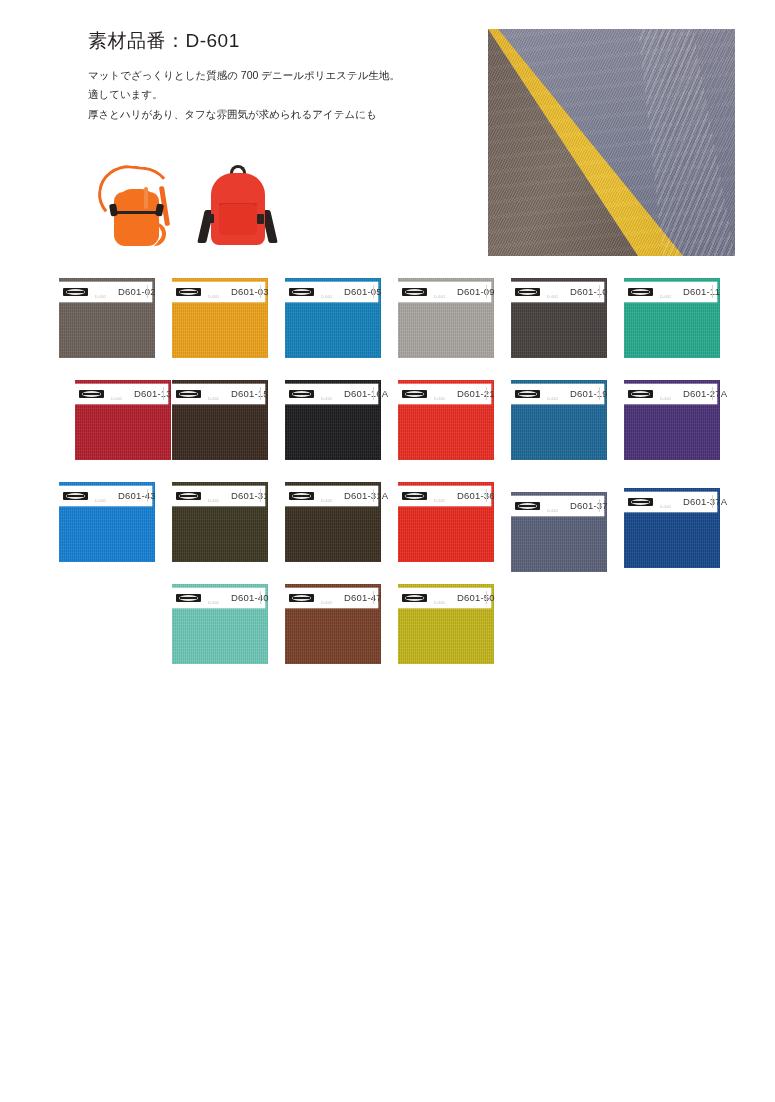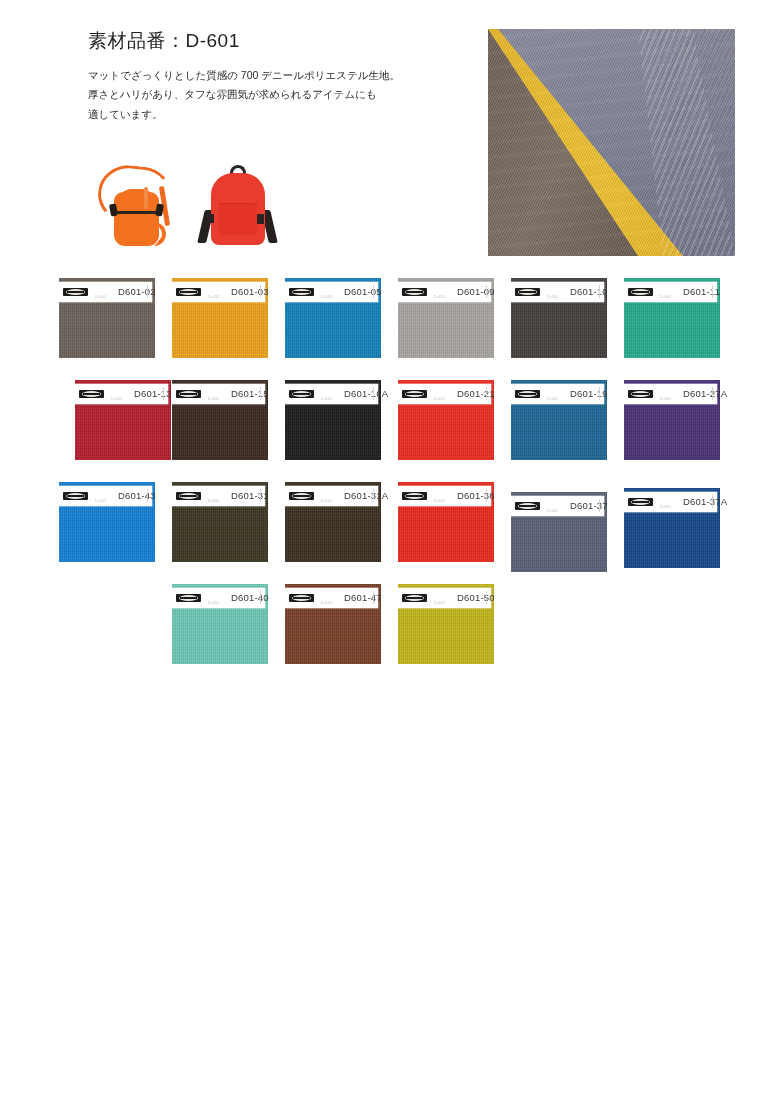--- a/index.html
+++ b/index.html
@@ -180,22 +180,22 @@
     background:#d6d3d0;
   }
 </style>
 </head>
 <body>
 
 <div id="header-block">
   <div id="product-title">素材品番：D-601</div>
   <div id="desc-block">
     <div>マットでざっくりとした質感の 700 デニールポリエステル生地。</div>
+    <div>適しています。</div>
     <div>厚さとハリがあり、タフな雰囲気が求められるアイテムにも</div>
-    <div>適しています。</div>
   </div>
 </div>
 
 <div id="product-photos">
   <div id="bag-photo" class="prod">
     <div class="bag-strap"></div>
     <div class="bag-strap2"></div>
     <div class="bag-loop"></div>
     <div class="bag-top"></div>
     <div class="bag-body"></div>

